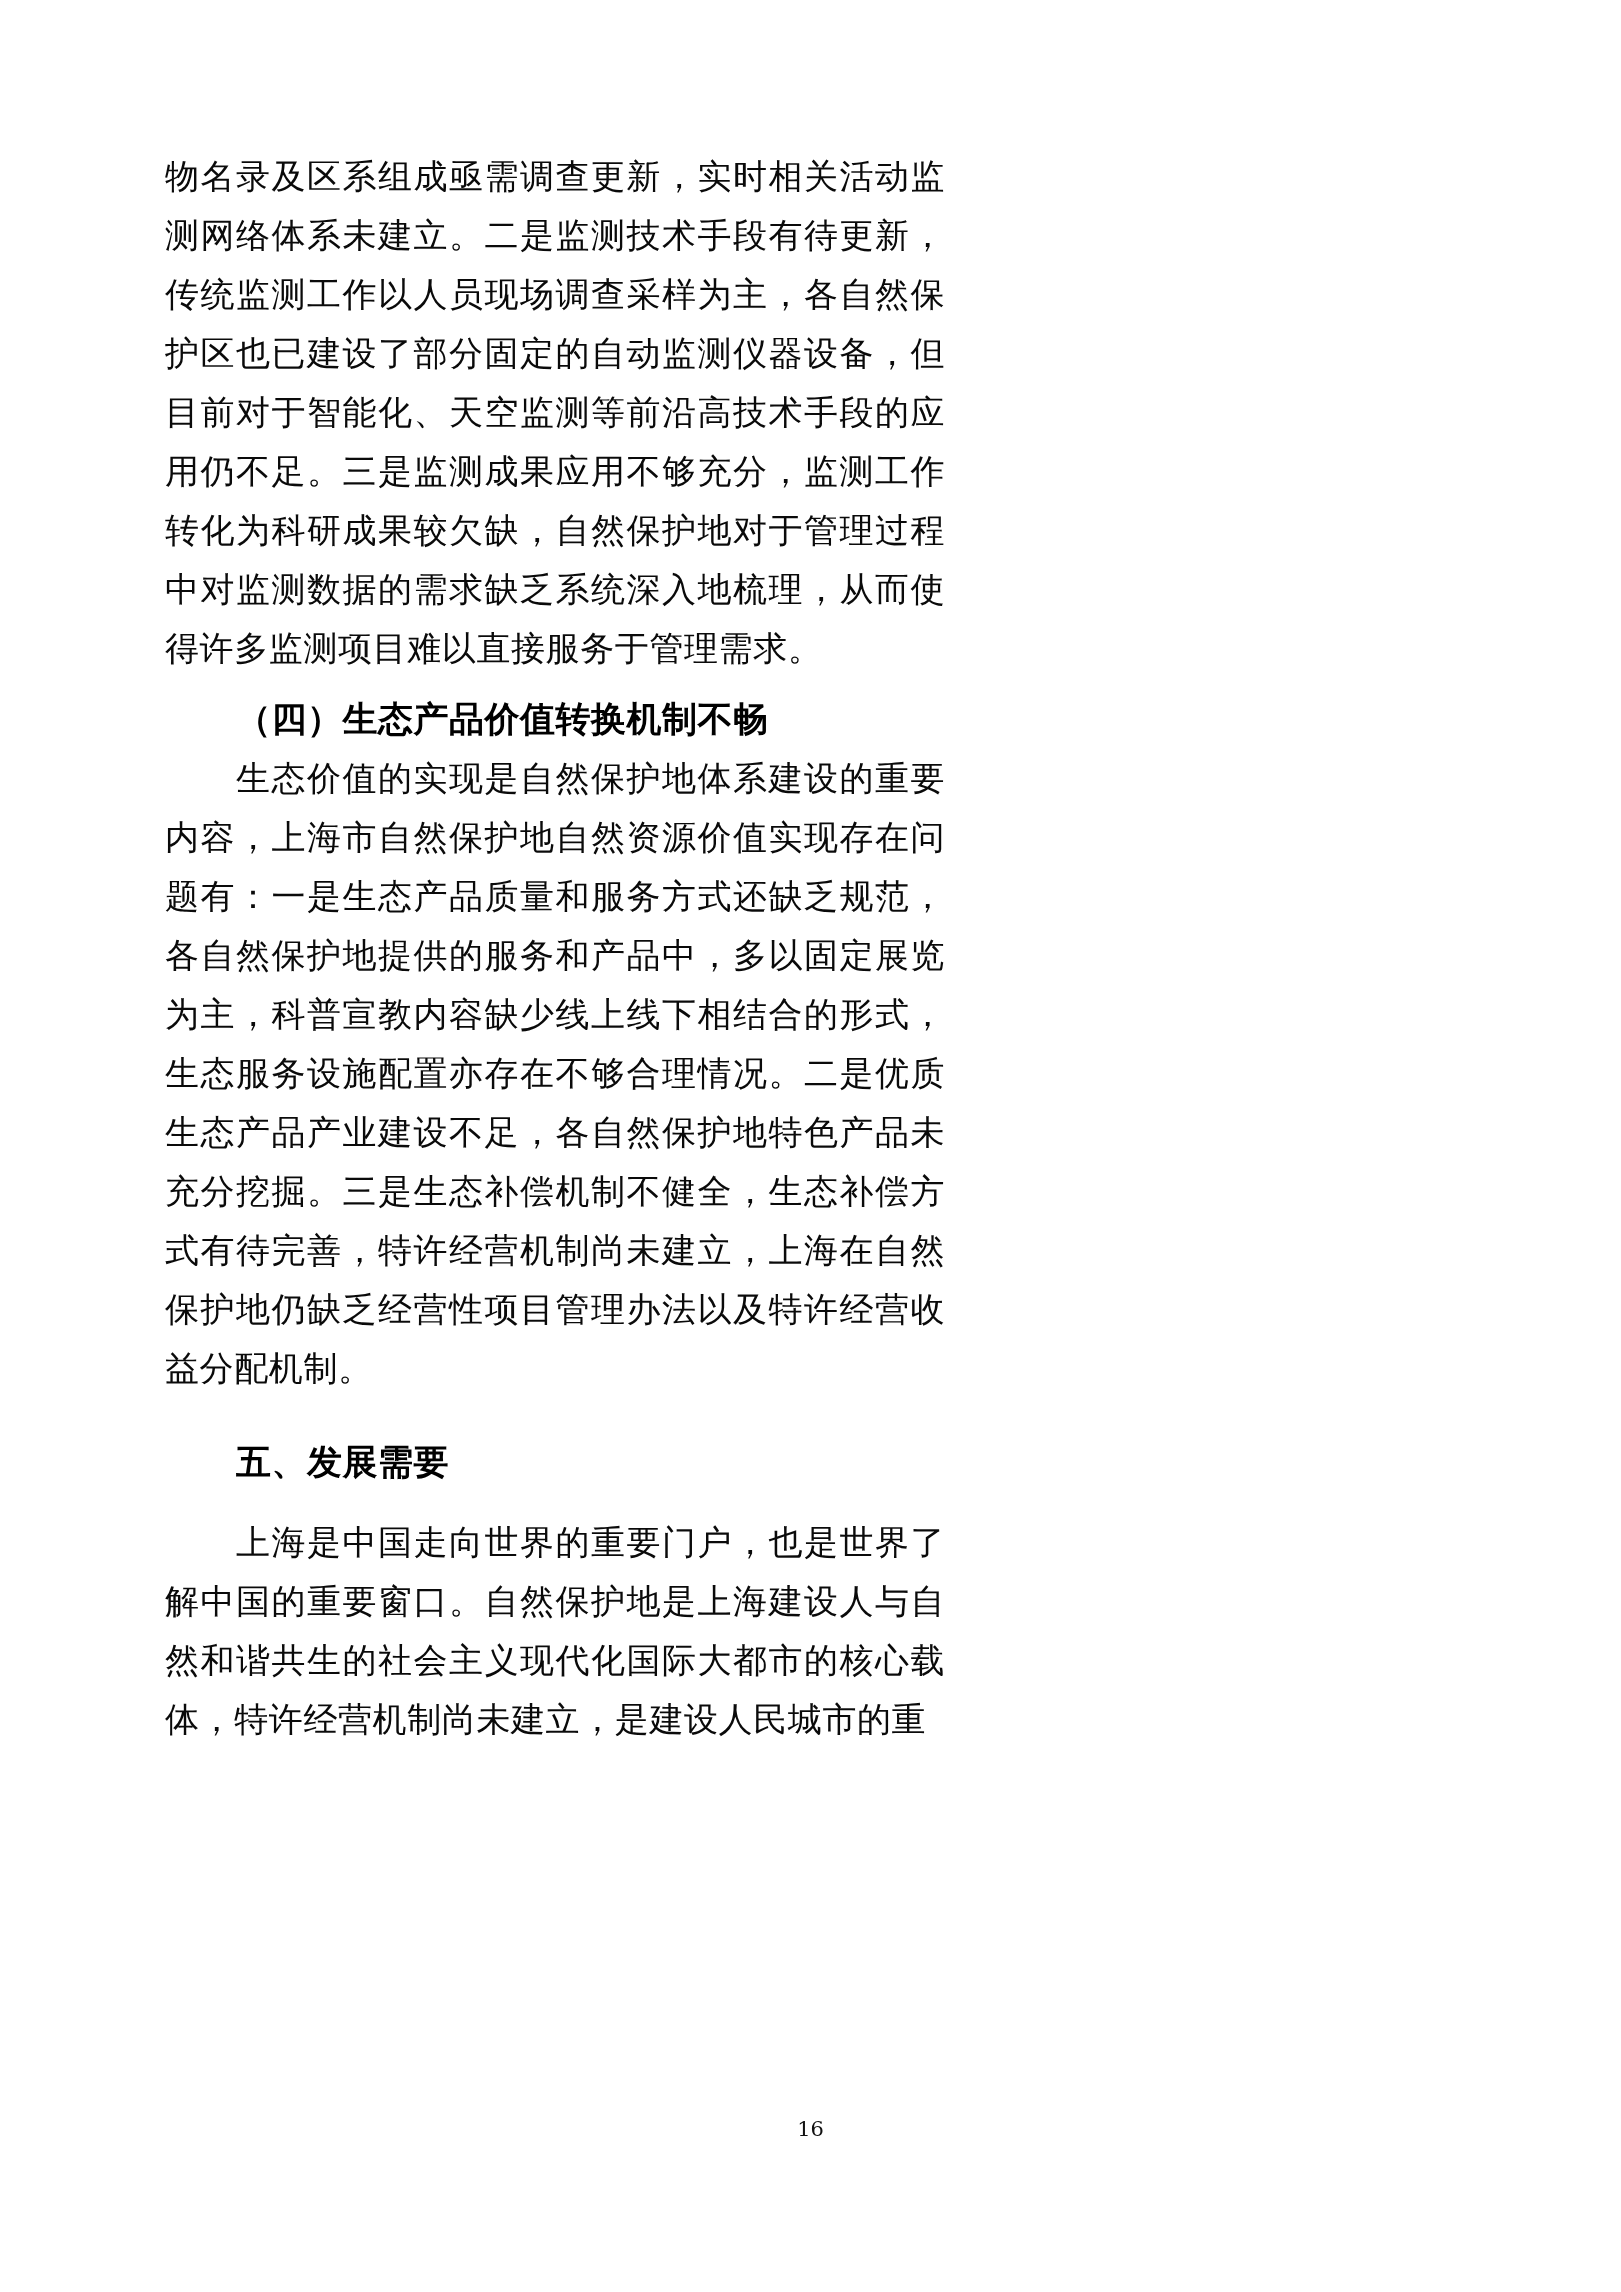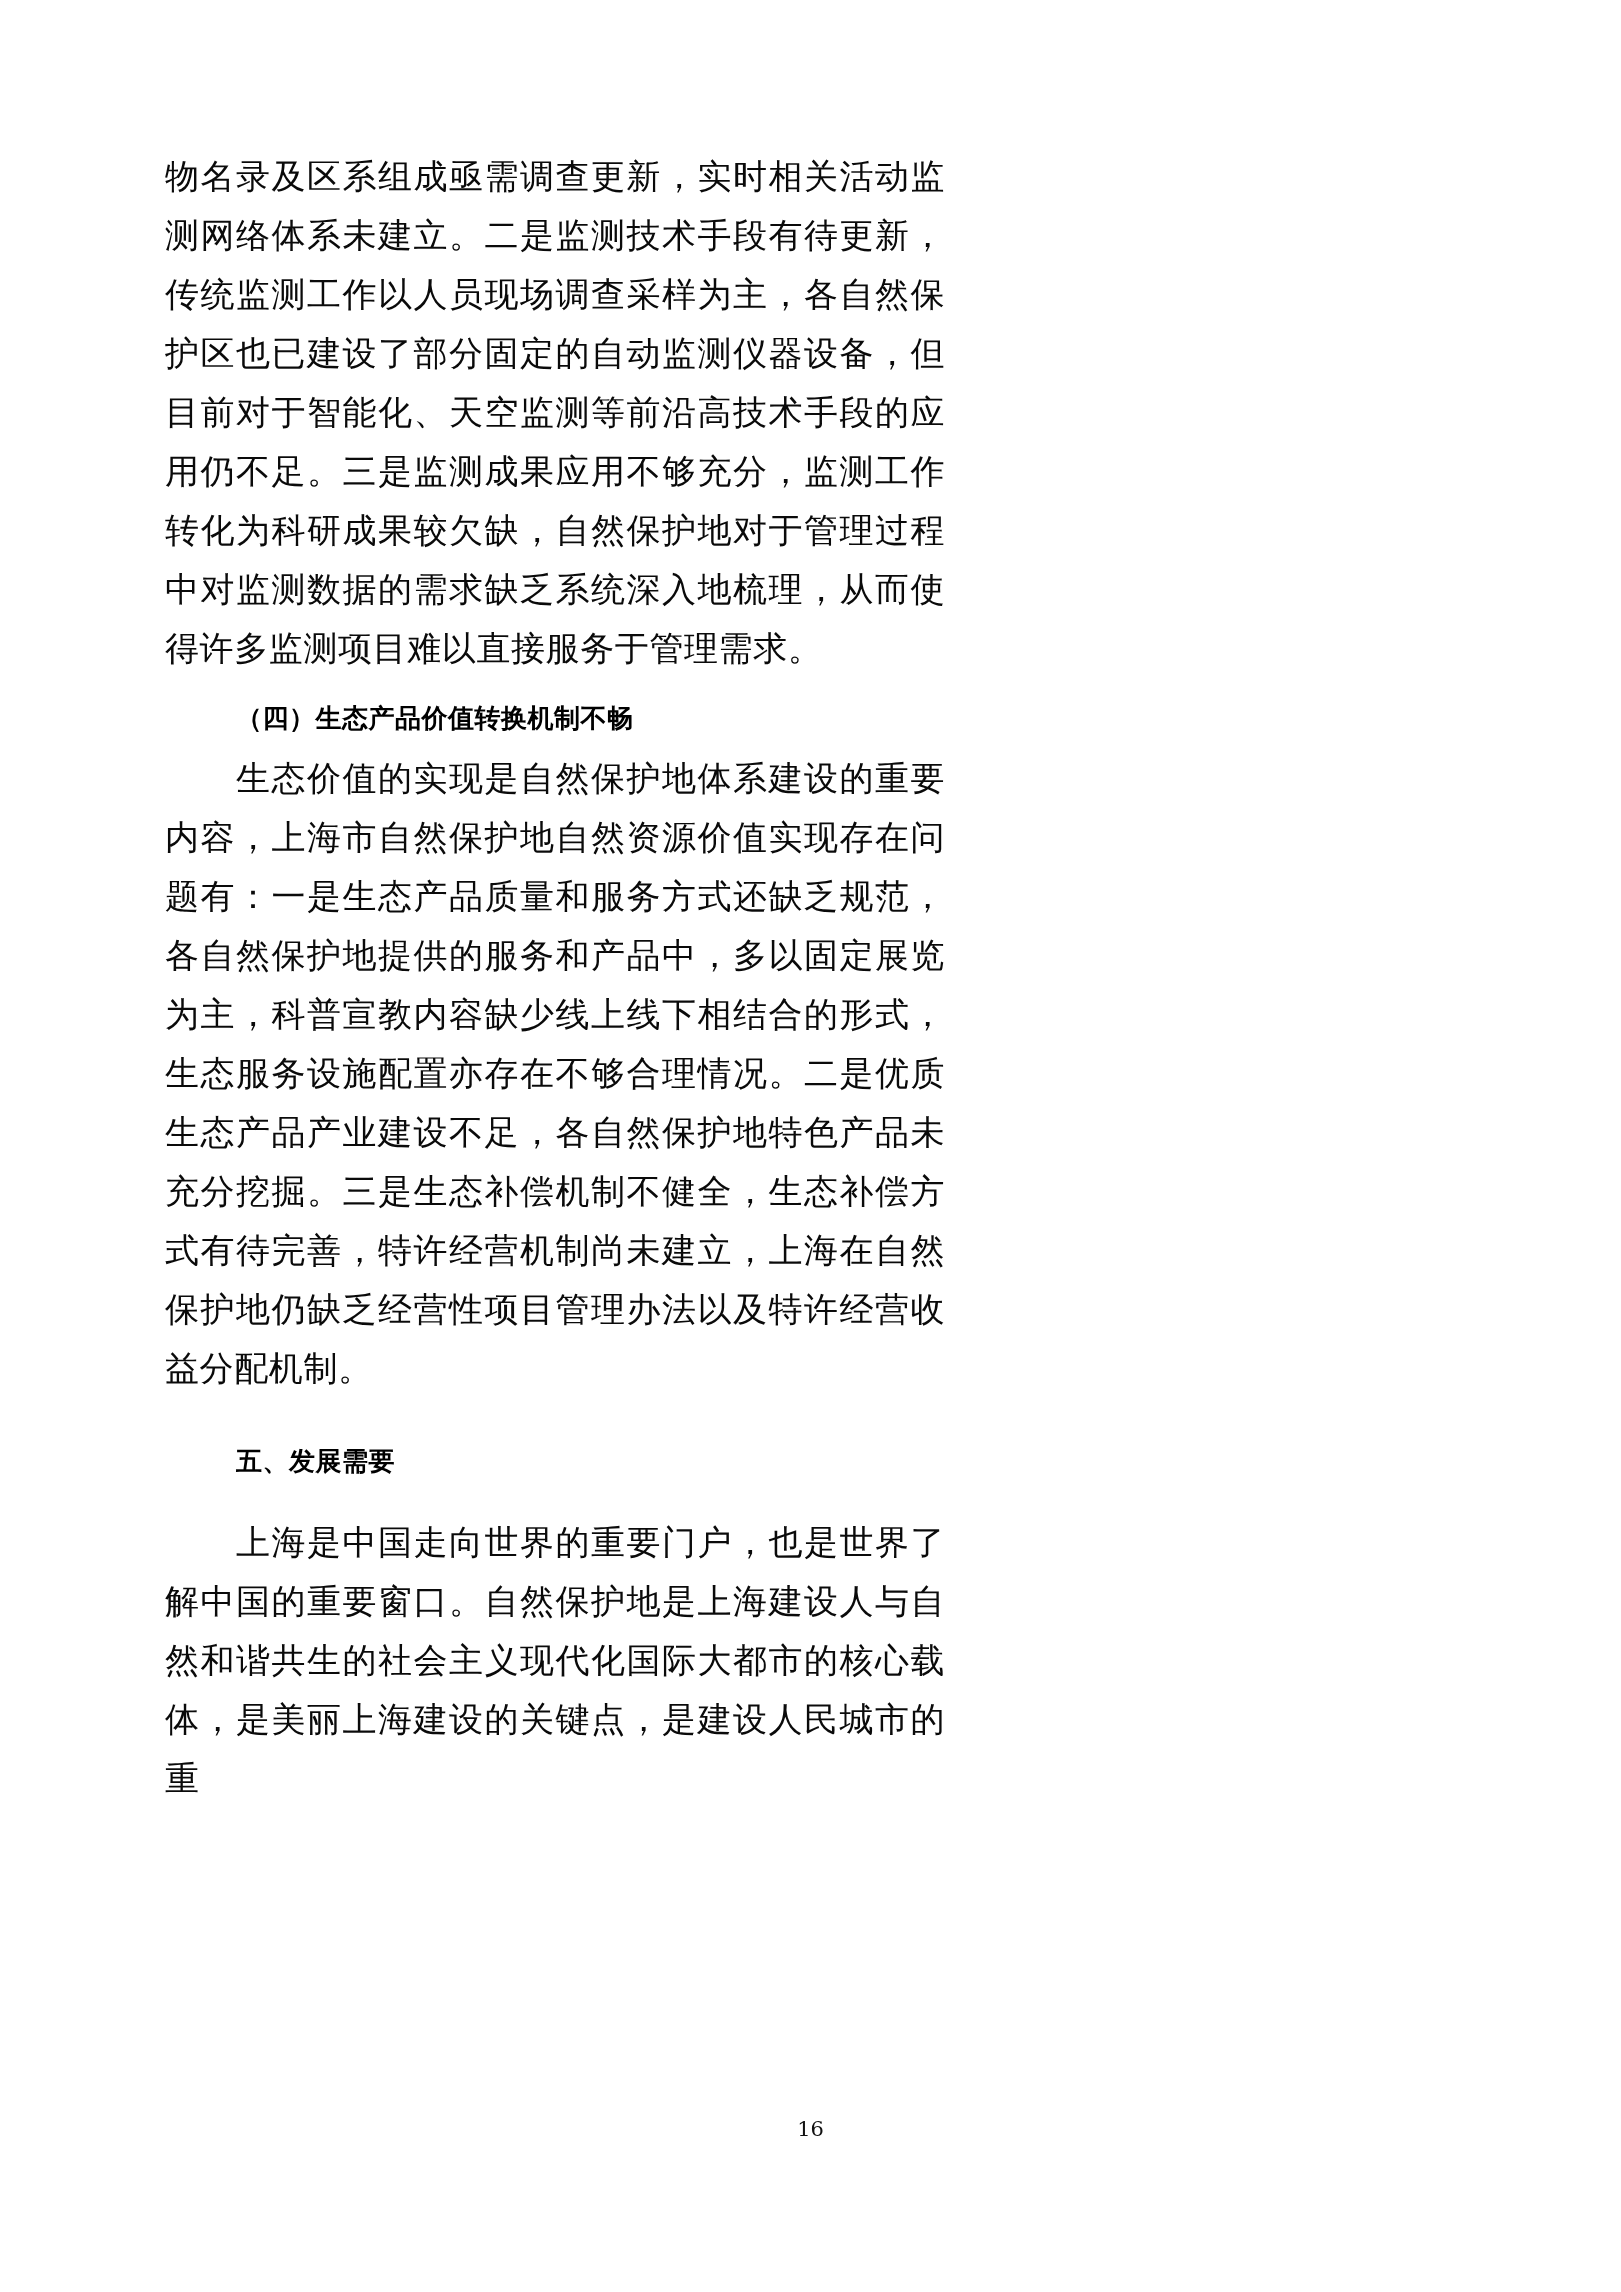--- a/index.html
+++ b/index.html
@@ -42,21 +42,21 @@
     letter-spacing: 0.6px;
     font-family: "DejaVu Serif", serif;
     margin: 0 0 0 0;
     white-space: normal;
   }
   .para.indent {
     text-indent: 71px;
   }
 
   .heading {
-    font-size: 26px;
+    font-size: 35px;
     line-height: 61px;
     font-weight: bold;
     color: #000000;
     font-family: "DejaVu Serif", serif;
     text-align: justify;
     text-align-last: left;
     text-justify: inter-character;
     letter-spacing: 0.5px;
     text-indent: 71px;
     margin: 0;
@@ -92,20 +92,20 @@
 
     <p class="para indent">生态价值的实现是自然保护地体系建设的重要内容，上海市自然保护地自然资源价值实现存在问题有：一是生态产品质量和服务方式还缺乏规范，各自然保护地提供的服务和产品中，多以固定展览为主，科普宣教内容缺少线上线下相结合的形式，生态服务设施配置亦存在不够合理情况。二是优质生态产品产业建设不足，各自然保护地特色产品未充分挖掘。三是生态补偿机制不健全，生态补偿方式有待完善，特许经营机制尚未建立，上海在自然保护地仍缺乏经营性项目管理办法以及特许经营收益分配机制。</p>
 
     <div class="spacer-lg"></div>
 
     <h2 class="heading">五、发展需要</h2>
 
     <div class="spacer-md"></div>
 
 
-    <p class="para indent">上海是中国走向世界的重要门户，也是世界了解中国的重要窗口。自然保护地是上海建设人与自然和谐共生的社会主义现代化国际大都市的核心载体，是美丽上海建设的关键点，是建设人民城市的重</p>
+    <p class="para indent">上海是中国走向世界的重要门户，也是世界了解中国的重要窗口。自然保护地是上海建设人与自然和谐共生的社会主义现代化国际大都市的核心载体，特许经营机制尚未建立，是建设人民城市的重</p>
 
   </div>
 
   <div id="page-number">16</div>
 
 </div>
 
 
 </body></html>

